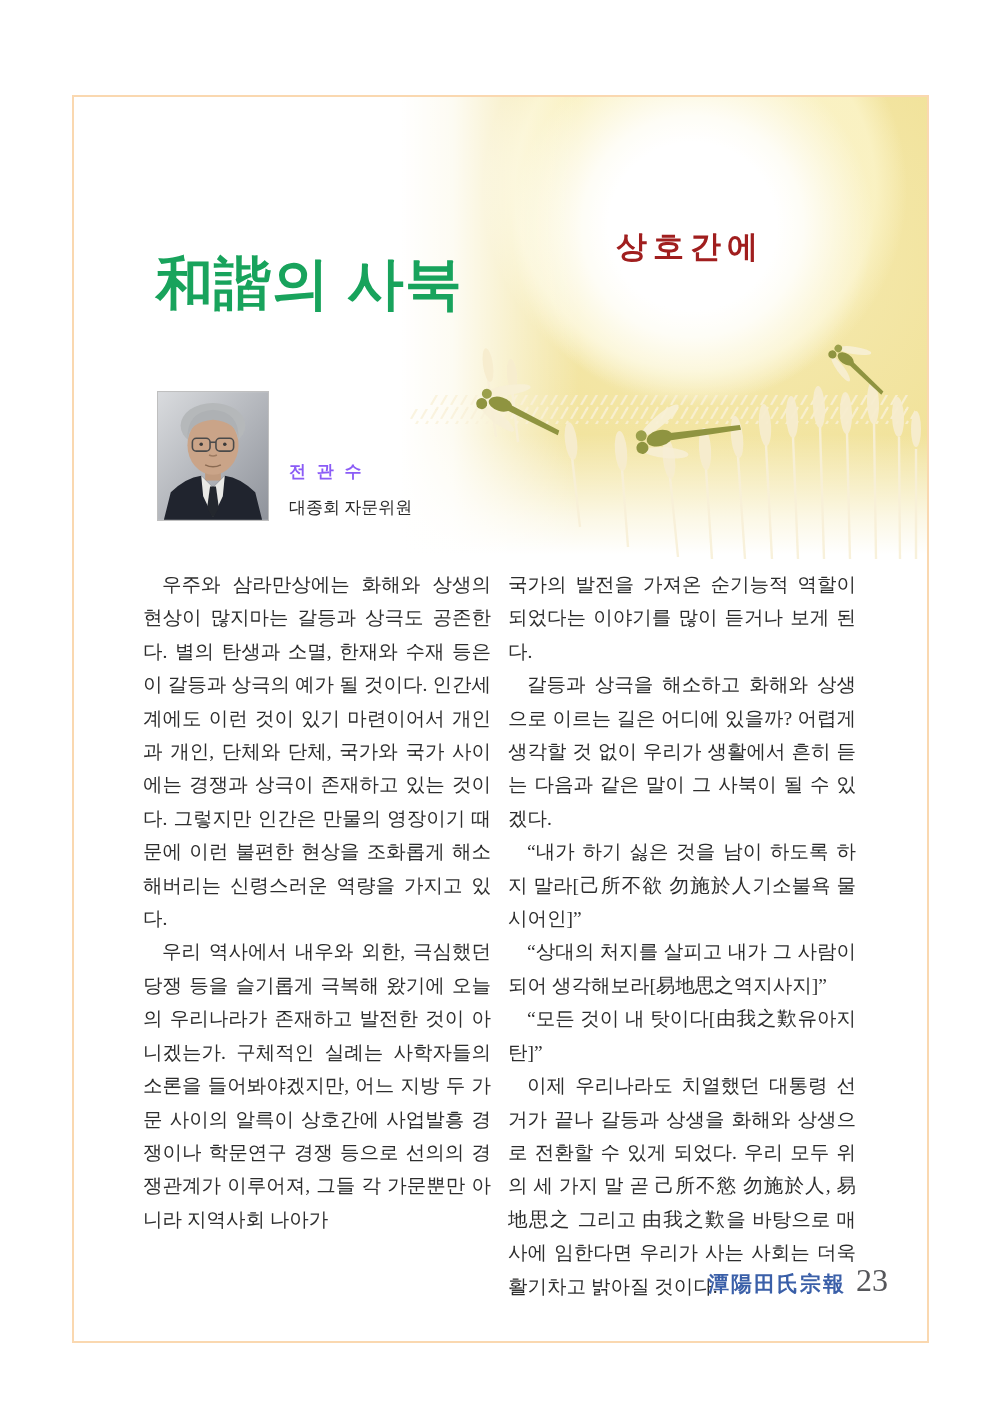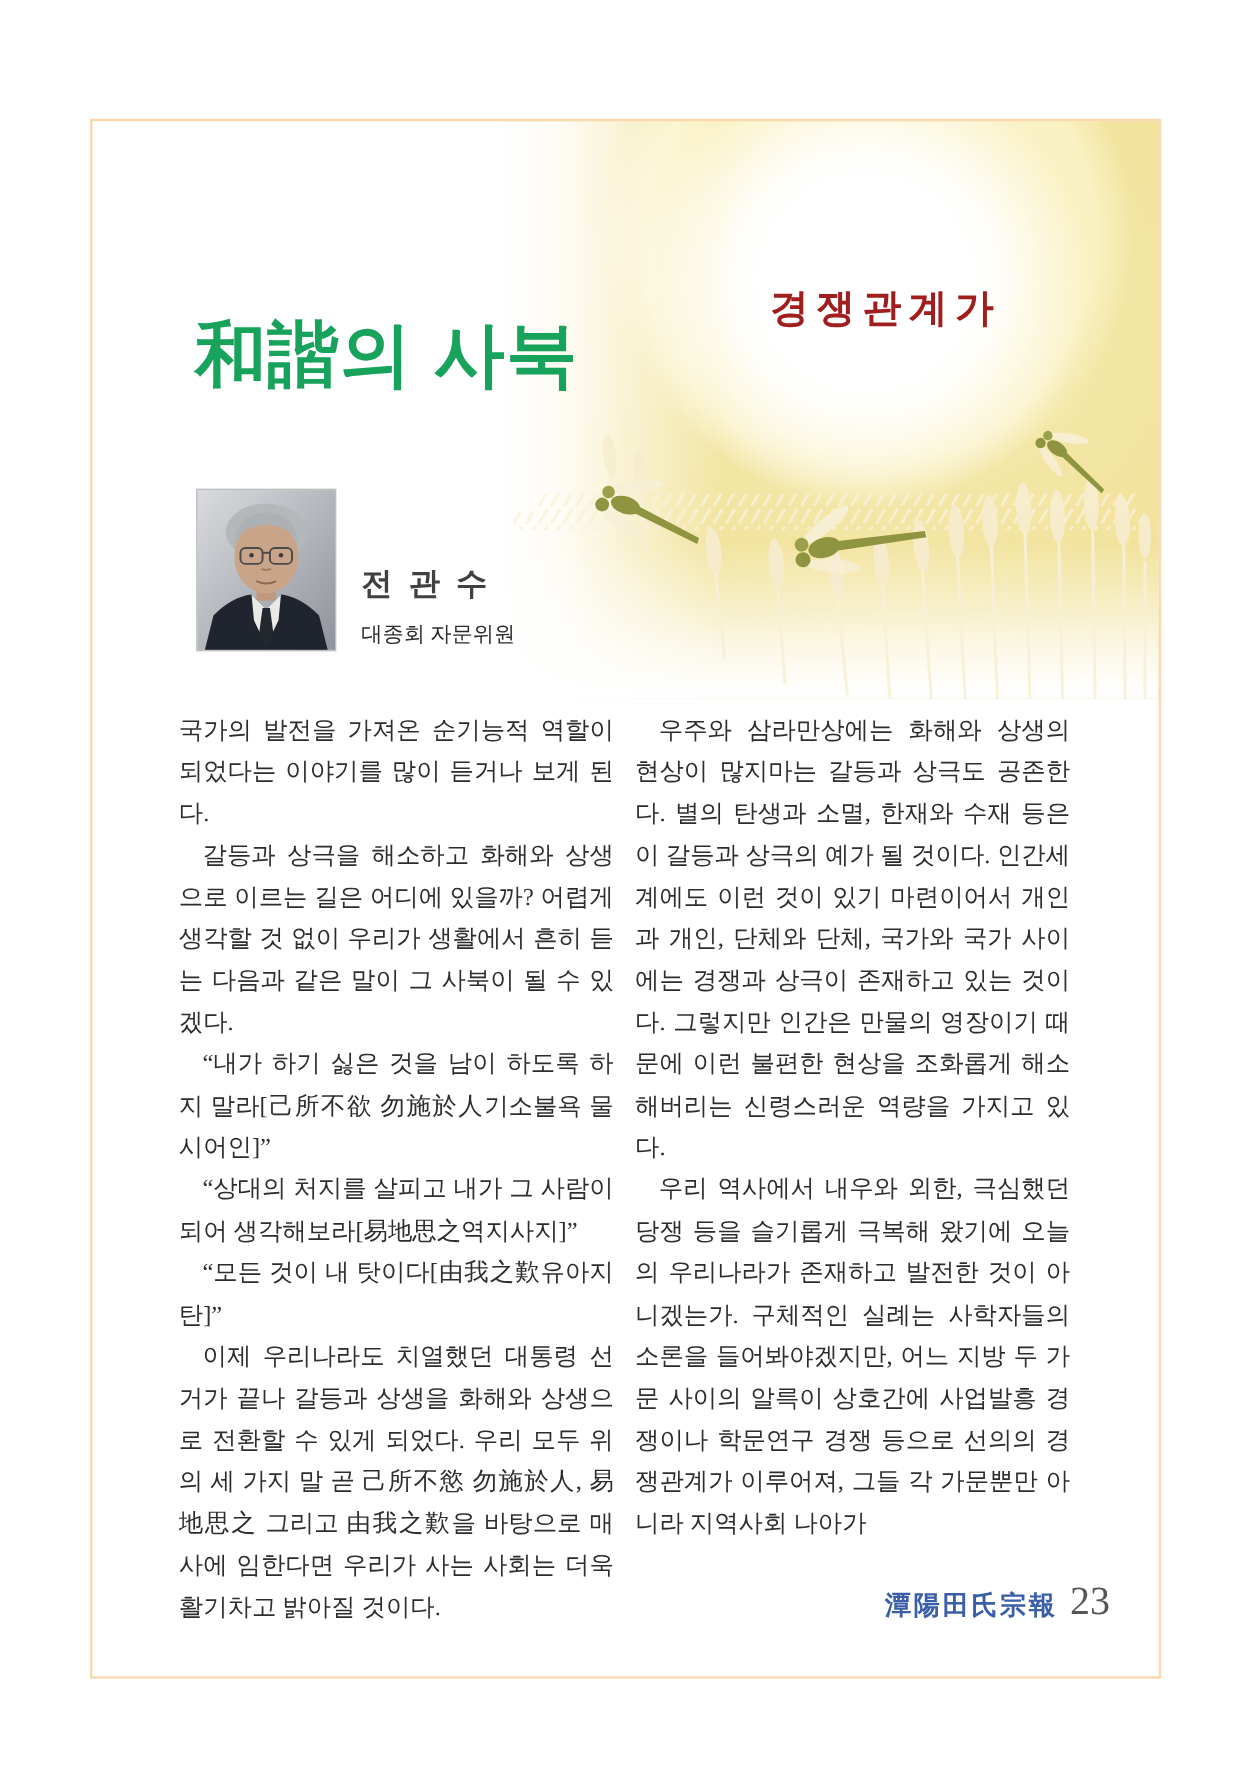--- a/index.html
+++ b/index.html
@@ -33,21 +33,21 @@
     font-size:57px;letter-spacing:1px;color:#18A35C;
   }
   .author{
     position:absolute;left:157px;top:391px;z-index:3;
     display:flex;gap:20px;align-items:flex-end;
   }
   .photo{
     width:112px;height:130px;box-sizing:border-box;border:1px solid #bfbfbf;background:#cfd2d6;
   }
   .author-meta{padding-bottom:2px;font-family:"Liberation Sans",sans-serif;}
-  .author-name{font-size:25px;letter-spacing:3px;color:#404040;font-weight:600;}
+  .author-name{font-size:17px;letter-spacing:3px;color:#8b5cf6;font-weight:600;}
   .author-role{font-size:17px;color:#2a2a2a;margin-top:13px;font-family:Liberation Serif, serif;}
   .columns{
     position:absolute;left:143px;top:568px;width:714px;z-index:3;
     display:flex;gap:17px;
   }
   .col{width:348px;}
   .col p{
     margin:0;font-size:19.5px;line-height:33.4px;color:#2d2d2d;
     text-align:justify;word-break:break-all;
   }
@@ -130,21 +130,21 @@
         <circle cx="-2" cy="-6" r="5" fill="#9BA04B"></circle>
           <circle cx="-4" cy="5" r="5.5" fill="#8F9440"></circle>
         <ellipse cx="14" cy="0" rx="12" ry="7" fill="#8F9440"></ellipse>
         <path d="M20,-3 L80,8 L80,13 L22,4 Z" fill="#8F9440"></path>
       </g>
     </svg>
   </div>
 
   <div class="frame"></div>
 
-  <div class="kicker">경쟁관계가</div>
+  <div class="kicker">상호간에</div>
   <h1 class="title">和諧의 사북</h1>
 
   <div class="author">
     <div class="photo">
       <svg width="110" height="128" viewBox="0 0 112 130">
         <defs>
           <linearGradient id="pbg" x1="0" y1="0" x2="1" y2="1">
             <stop offset="0" stop-color="#d9dbde"></stop>
               <stop offset="1" stop-color="#8f939b"></stop>
           </linearGradient>
@@ -167,30 +167,30 @@
       </svg>
     </div>
     <div class="author-meta">
       <div class="author-name">전 관 수</div>
       <div class="author-role">대종회 자문위원</div>
     </div>
   </div>
 
   <div class="columns">
     <div class="col">
+      <p class="indent">우주와 삼라만상에는 화해와 상생의 현상이 많지마는 갈등과 상극도 공존한다. 별의 탄생과 소멸, 한재와 수재 등은 이 갈등과 상극의 예가 될 것이다. 인간세계에도 이런 것이 있기 마련이어서 개인과 개인, 단체와 단체, 국가와 국가 사이에는 경쟁과 상극이 존재하고 있는 것이다. 그렇지만 인간은 만물의 영장이기 때문에 이런 불편한 현상을 조화롭게 해소해버리는 신령스러운 역량을 가지고 있다.</p>
+      <p class="indent">우리 역사에서 내우와 외한, 극심했던 당쟁 등을 슬기롭게 극복해 왔기에 오늘의 우리나라가 존재하고 발전한 것이 아니겠는가. 구체적인 실례는 사학자들의 소론을 들어봐야겠지만, 어느 지방 두 가문 사이의 알륵이 상호간에 사업발흥 경쟁이나 학문연구 경쟁 등으로 선의의 경쟁관계가 이루어져, 그들 각 가문뿐만 아니라 지역사회 나아가</p>
+    </div>
+    <div class="col">
       <p>국가의 발전을 가져온 순기능적 역할이 되었다는 이야기를 많이 듣거나 보게 된다.</p>
       <p class="indent">갈등과 상극을 해소하고 화해와 상생으로 이르는 길은 어디에 있을까? 어렵게 생각할 것 없이 우리가 생활에서 흔히 듣는 다음과 같은 말이 그 사북이 될 수 있겠다.</p>
       <p class="indent">“내가 하기 싫은 것을 남이 하도록 하지 말라[己所不欲 勿施於人기소불욕 물시어인]”</p>
       <p class="indent">“상대의 처지를 살피고 내가 그 사람이 되어 생각해보라[易地思之역지사지]”</p>
       <p class="indent">“모든 것이 내 탓이다[由我之歎유아지탄]”</p>
       <p class="indent">이제 우리나라도 치열했던 대통령 선거가 끝나 갈등과 상생을 화해와 상생으로 전환할 수 있게 되었다. 우리 모두 위의 세 가지 말 곧 己所不慾 勿施於人, 易地思之 그리고 由我之歎을 바탕으로 매사에 임한다면 우리가 사는 사회는 더욱 활기차고 밝아질 것이다.</p>
-    </div>
-    <div class="col">
-      <p class="indent">우주와 삼라만상에는 화해와 상생의 현상이 많지마는 갈등과 상극도 공존한다. 별의 탄생과 소멸, 한재와 수재 등은 이 갈등과 상극의 예가 될 것이다. 인간세계에도 이런 것이 있기 마련이어서 개인과 개인, 단체와 단체, 국가와 국가 사이에는 경쟁과 상극이 존재하고 있는 것이다. 그렇지만 인간은 만물의 영장이기 때문에 이런 불편한 현상을 조화롭게 해소해버리는 신령스러운 역량을 가지고 있다.</p>
-      <p class="indent">우리 역사에서 내우와 외한, 극심했던 당쟁 등을 슬기롭게 극복해 왔기에 오늘의 우리나라가 존재하고 발전한 것이 아니겠는가. 구체적인 실례는 사학자들의 소론을 들어봐야겠지만, 어느 지방 두 가문 사이의 알륵이 상호간에 사업발흥 경쟁이나 학문연구 경쟁 등으로 선의의 경쟁관계가 이루어져, 그들 각 가문뿐만 아니라 지역사회 나아가</p>
     </div>
   </div>
 
   <div class="footer">
     <span class="journal">潭陽田氏宗報</span>
     <span class="pagenum">23</span>
   </div>
 
 </div>
 

